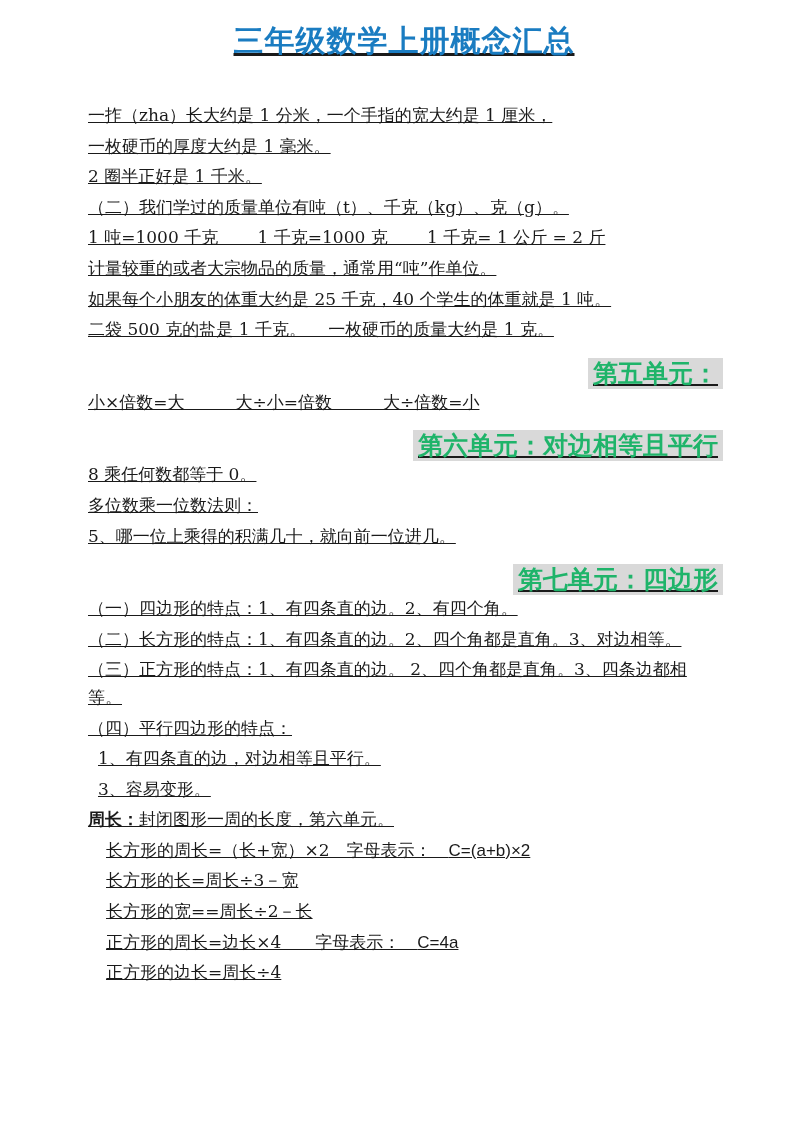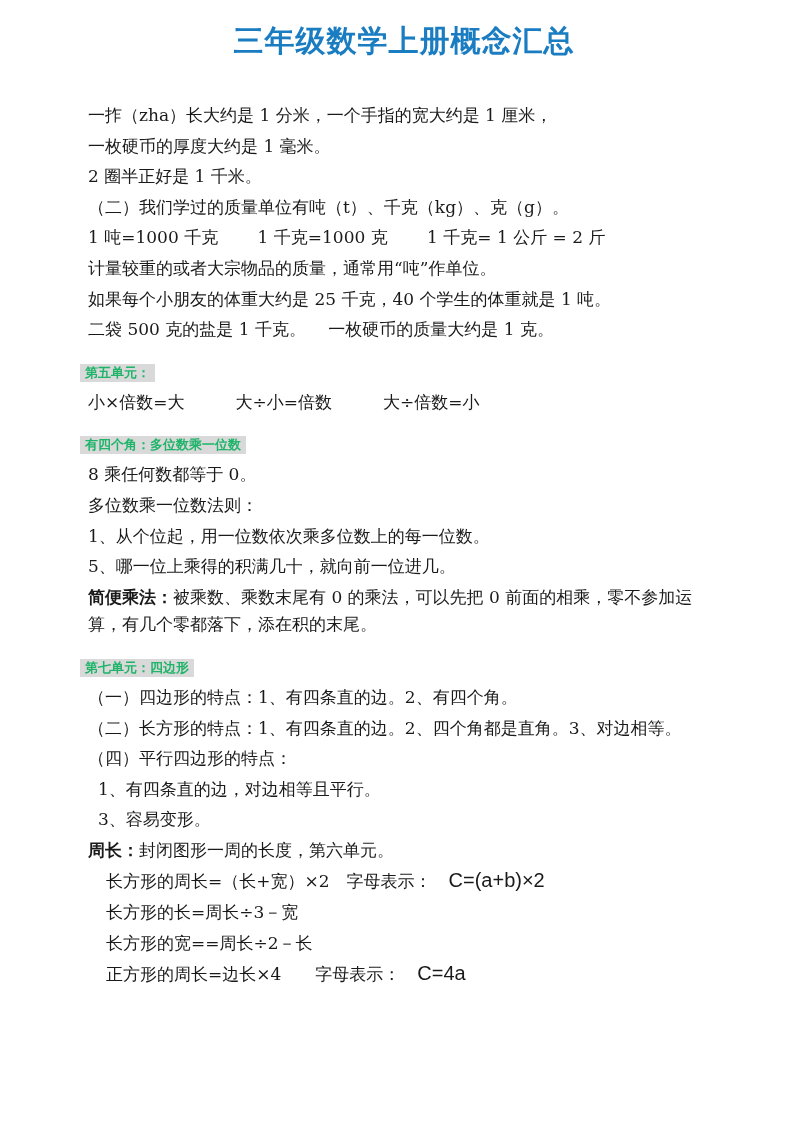--- a/index.html
+++ b/index.html
@@ -12,55 +12,57 @@
     height: 1122px;
     overflow: hidden;
     font-family: "DejaVu Serif", "Liberation Serif", serif;
     color: #1a1a1a;
   }
   .page {
     box-sizing: border-box;
     width: 793px;
     height: 1122px;
     padding: 24px 70px 12px 85px;
+    text-decoration: underline;
   }
   .doc-title {
     font-family: "Liberation Sans", "DejaVu Sans", sans-serif;
     font-size: 30px;
     line-height: 34px;
     font-weight: bold;
     text-align: center;
     color: var(--color-title_blue, #1a7cc1);
     margin: 0 0 44px 0;
     letter-spacing: 1px;
   }
   .ln {
     font-size: 17px;
     line-height: 27.6px;
     margin: 3px;
     white-space: pre-wrap;
   }
   .section-heading {
     font-family: "Liberation Sans", "DejaVu Sans", sans-serif;
-    font-size: 13px;
+    font-size: 25px;
     line-height: 26px;
     font-weight: bold;
     color: var(--color-heading_green, #1fb46a);
     margin: 16px 0 3px -5px;
+    text-align: right;
   }
   .section-heading .hl {
     background: var(--color-highlight_gray, #d9d9d9);
     padding: 1px 5px 2px 5px;
   }
   .indent-sub { padding-left: 10px; }
   .indent-formula { padding-left: 18px; }
   .lead-bold { font-weight: bold; }
   .latin {
     font-family: "Liberation Sans", "DejaVu Sans", sans-serif;
-    font-size: 20px;
+    font-size: 17px;
   }
 </style>
 </head>
 <body>
 
 <div class="page">
 
   <h1 class="doc-title">三年级数学上册概念汇总</h1>
 
   <p class="ln">一拃（zha）长大约是 1 分米，一个手指的宽大约是 1 厘米，</p>
@@ -68,32 +70,32 @@
   <p class="ln">2 圈半正好是 1 千米。</p>
   <p class="ln">（二）我们学过的质量单位有吨（t）、千克（kg）、克（g）。</p>
   <p class="ln">1 吨=1000 千克　　 1 千克=1000 克　　 1 千克= 1 公斤 = 2 斤</p>
   <p class="ln">计量较重的或者大宗物品的质量，通常用“吨”作单位。</p>
   <p class="ln">如果每个小朋友的体重大约是 25 千克，40 个学生的体重就是 1 吨。</p>
   <p class="ln">二袋 500 克的盐是 1 千克。　 一枚硬币的质量大约是 1 克。</p>
 
   <h2 class="section-heading"><span class="hl">第五单元：</span></h2>
   <p class="ln">小×倍数=大　　　大÷小=倍数　　　大÷倍数=小</p>
 
-  <h2 class="section-heading"><span class="hl">有四个角：多位数乘一位数</span></h2>
+  <h2 class="section-heading"><span class="hl">第六单元：对边相等且平行</span></h2>
   <p class="ln">8 乘任何数都等于 0。</p>
   <p class="ln">多位数乘一位数法则：</p>
-  <p class="ln">1、从个位起，用一位数依次乘多位数上的每一位数。</p>
   <p class="ln">5、哪一位上乘得的积满几十，就向前一位进几。</p>
-  <p class="ln"><span class="lead-bold">简便乘法：</span><span>被乘数、乘数末尾有 0 的乘法，可以先把 0 前面的相乘，零不参加运算，有几个零都落下，添在积的末尾。</span></p>
 
   <h2 class="section-heading"><span class="hl">第七单元：四边形</span></h2>
   <p class="ln">（一）四边形的特点：1、有四条直的边。2、有四个角。</p>
   <p class="ln">（二）长方形的特点：1、有四条直的边。2、四个角都是直角。3、对边相等。</p>
+  <p class="ln">（三）正方形的特点：1、有四条直的边。 2、四个角都是直角。3、四条边都相等。</p>
   <p class="ln">（四）平行四边形的特点：</p>
   <p class="ln indent-sub">1、有四条直的边，对边相等且平行。</p>
   <p class="ln indent-sub">3、容易变形。</p>
   <p class="ln"><span class="lead-bold">周长：</span><span>封闭图形一周的长度，第六单元。</span></p>
   <p class="ln indent-formula"><span>长方形的周长=（长+宽）×2　字母表示：　</span><span class="latin">C=(a+b)×2</span></p>
   <p class="ln indent-formula">长方形的长=周长÷3－宽</p>
   <p class="ln indent-formula">长方形的宽==周长÷2－长</p>
   <p class="ln indent-formula"><span>正方形的周长=边长×4　　字母表示：　</span><span class="latin">C=4a</span></p>
+  <p class="ln indent-formula">正方形的边长=周长÷4</p>
 
 </div>
 
 </body></html>

